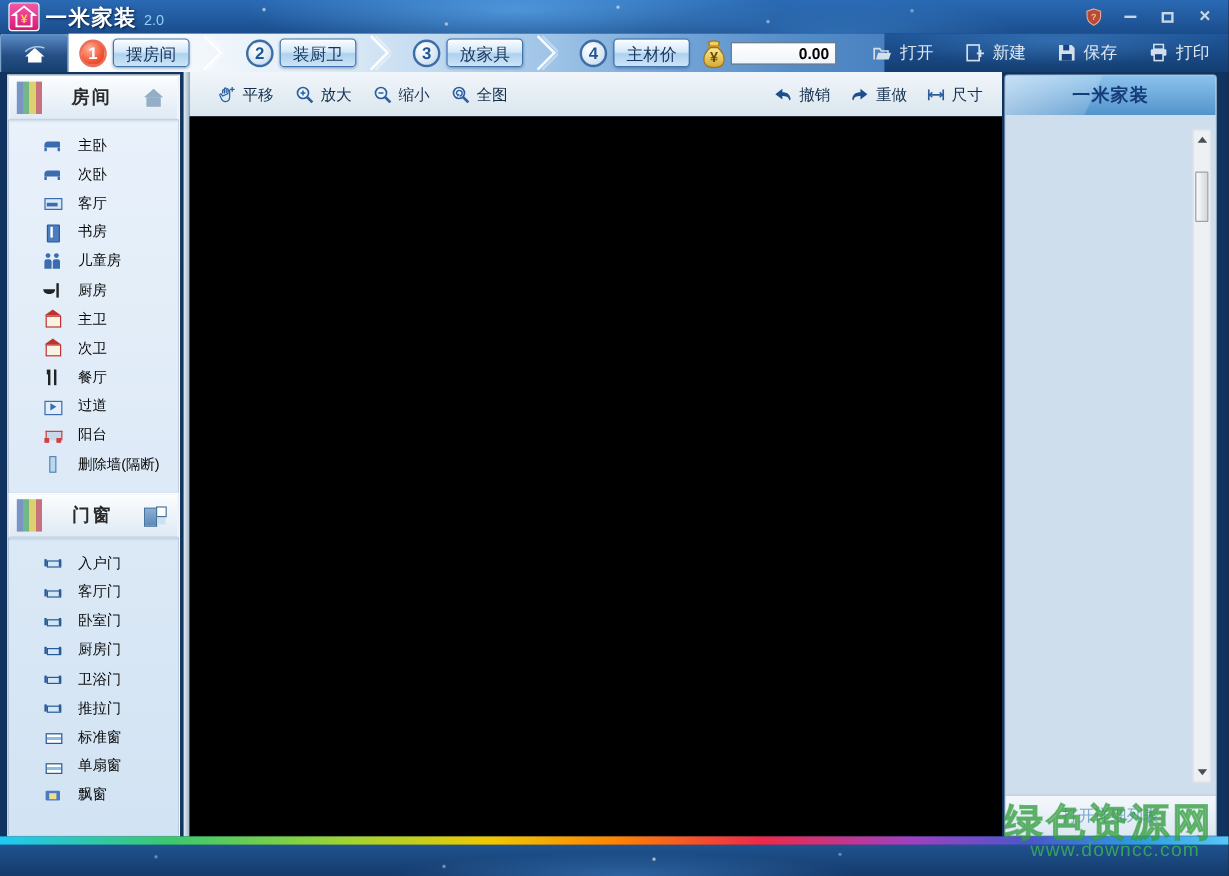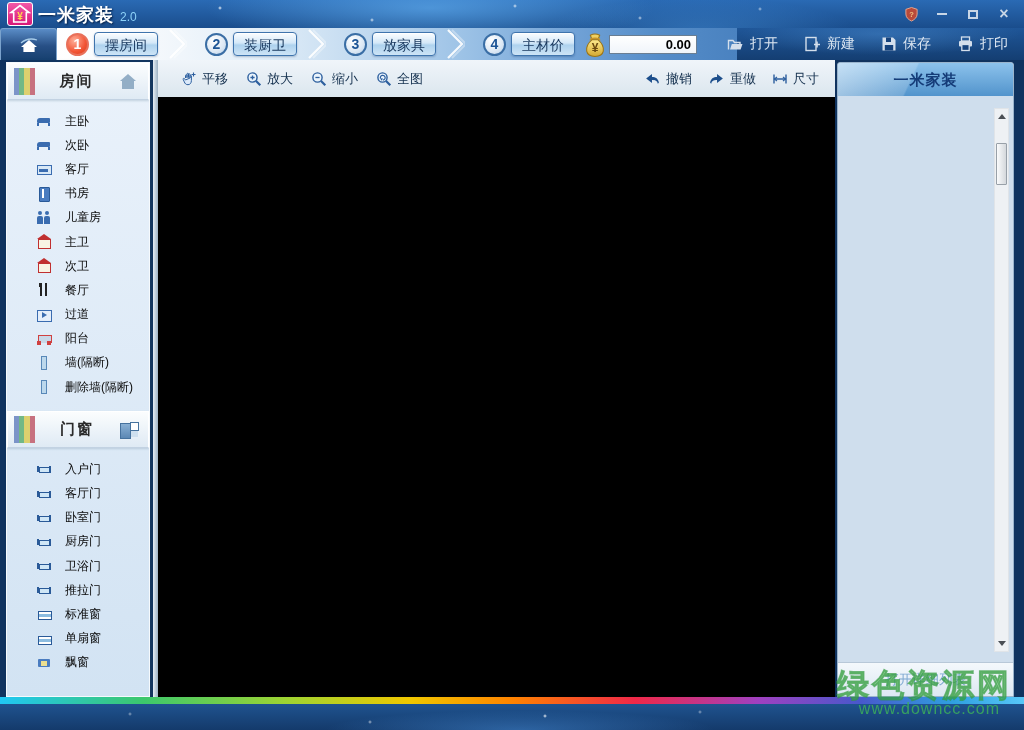--- a/index.html
+++ b/index.html
@@ -324,20 +324,24 @@
   <div class="sb-item">
     <span class="ic ic-book-icon"></span>
     <span class="lbl">书房</span>
   </div>
 
   <div class="sb-item">
     <span class="ic ic-children-icon"></span>
     <span class="lbl">儿童房</span>
   </div>
 
+  <div class="sb-item">
+    <span class="ic ic-kitchen-icon"></span>
+    <span class="lbl">厨房</span>
+  </div>
 
   <div class="sb-item">
     <span class="ic ic-bath-icon"></span>
     <span class="lbl">主卫</span>
   </div>
 
   <div class="sb-item">
     <span class="ic ic-bath-icon"></span>
     <span class="lbl">次卫</span>
   </div>
@@ -350,24 +354,20 @@
   <div class="sb-item">
     <span class="ic ic-corridor-icon"></span>
     <span class="lbl">过道</span>
   </div>
 
   <div class="sb-item">
     <span class="ic ic-balcony-icon"></span>
     <span class="lbl">阳台</span>
   </div>
 
-  <div class="sb-item">
-    <span class="ic ic-wall-icon"></span>
-    <span class="lbl">墙(隔断)</span>
-  </div>
 
   <div class="sb-item">
     <span class="ic ic-wall-icon"></span>
     <span class="lbl">删除墙(隔断)</span>
   </div>
 </div>
   </div>
 
   <div class="sb-section second">
     <div class="sb-header">

